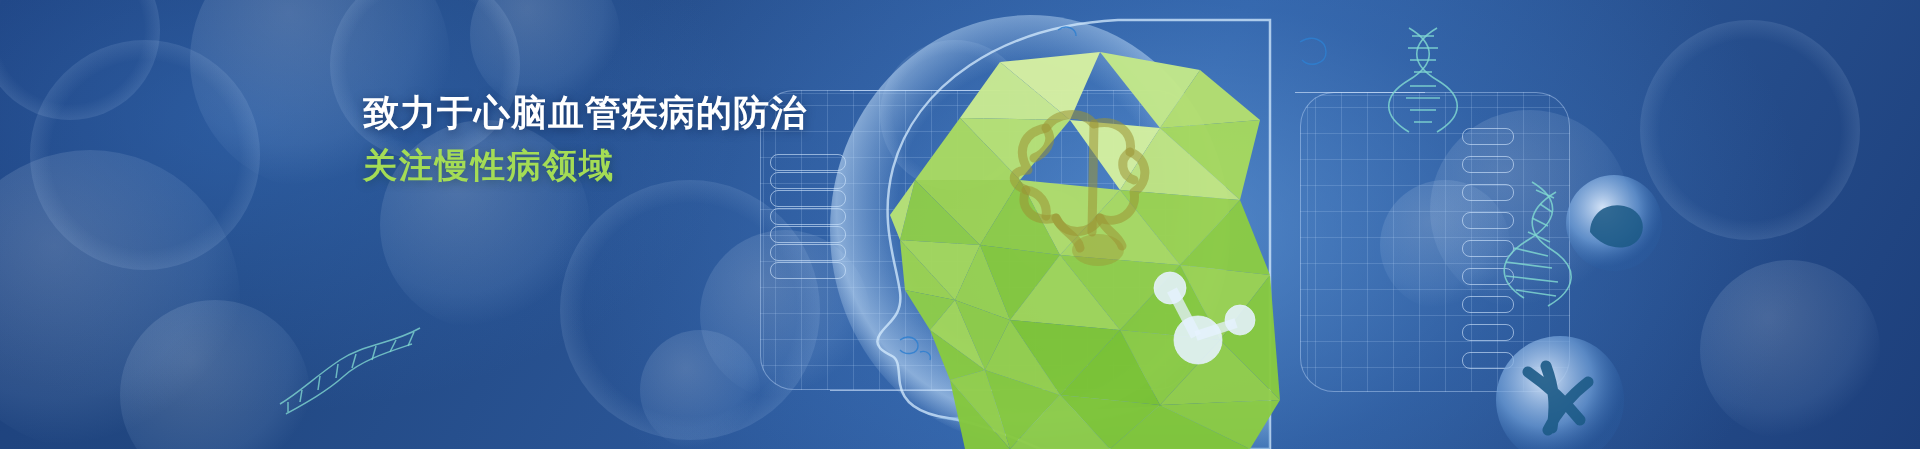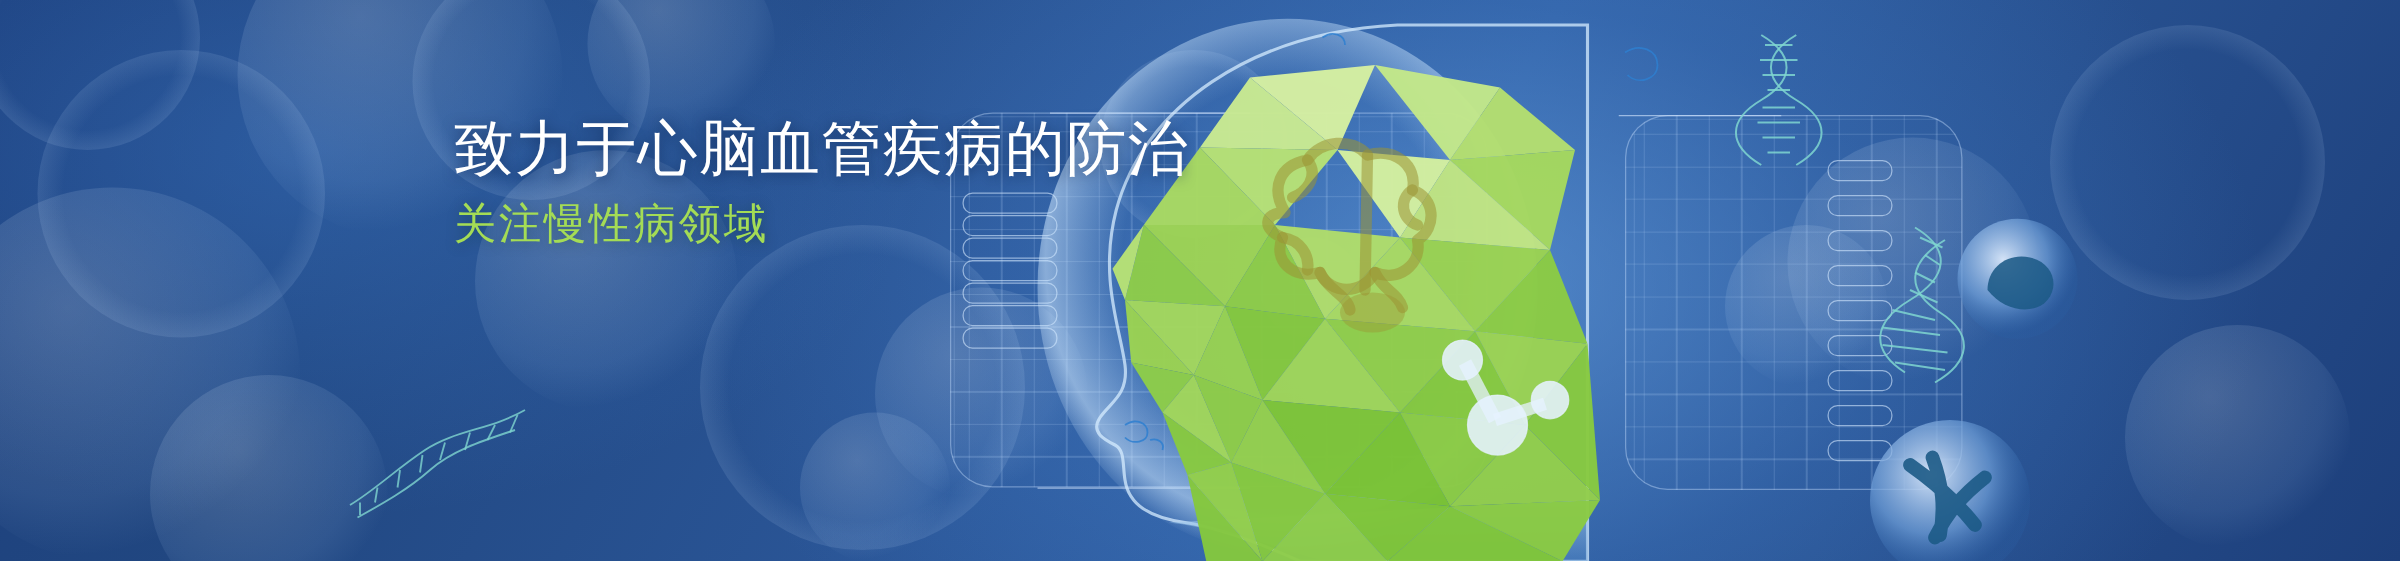--- a/index.html
+++ b/index.html
@@ -39,27 +39,27 @@
     border-radius:8px;
     height:17px;
   }
 
   
   .art{position:absolute;top:0;left:0;width:1920px;height:449px;}
 
   
   #copy{position:absolute;left:363px;top:93px;width:700px;}
   .headline{
-    font-size:48px;line-height:1.12;font-weight:400;color:#ffffff;
+    font-size:36px;line-height:1.12;font-weight:700;color:#ffffff;
     letter-spacing:1px;white-space:nowrap;
     text-shadow:0 2px 10px rgba(10,30,70,0.55);
   }
   .subline{
     margin-top:13px;
-    font-size:34px;line-height:1.15;font-weight:400;color:#a4dc55;
+    font-size:34px;line-height:1.15;font-weight:700;color:#a4dc55;
     letter-spacing:2px;white-space:nowrap;
     text-shadow:0 2px 10px rgba(10,40,20,0.35);
   }
   .tagline{
     margin-top:30px;
     font-size:12.5px;line-height:1.4;font-weight:700;color:#eef5ff;
     letter-spacing:1.1px;white-space:nowrap;
     text-shadow:0 1px 4px rgba(10,30,70,0.6);
   }
 </style>

